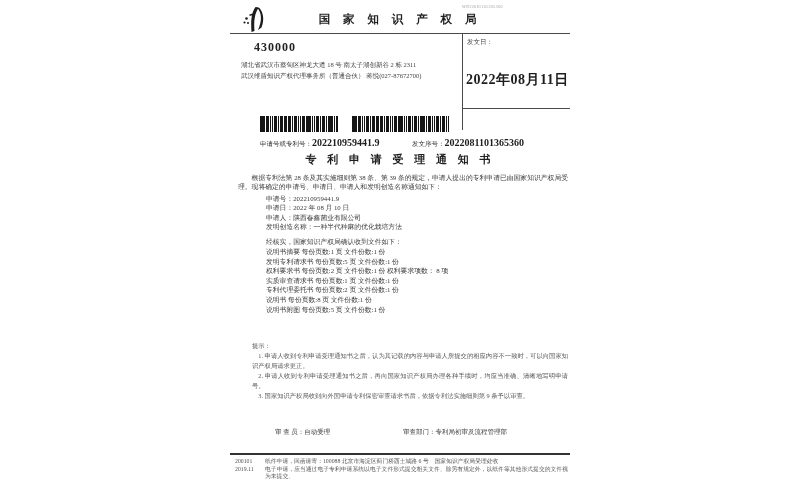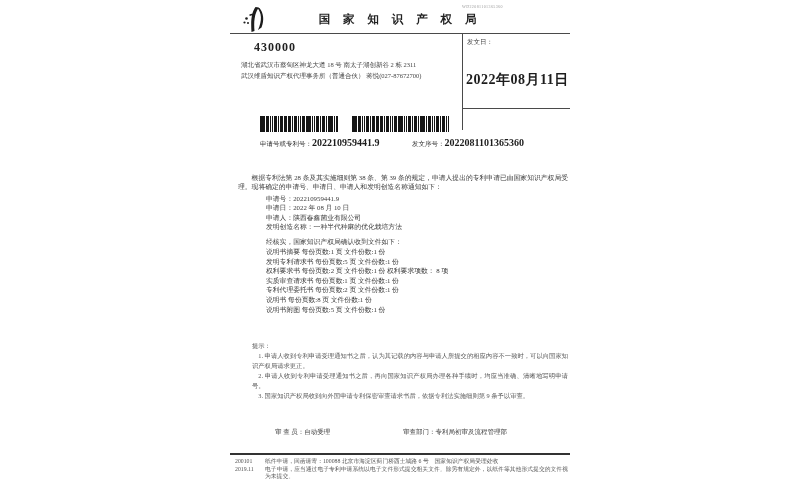--- a/index.html
+++ b/index.html
@@ -91,20 +91,21 @@
   <div class="abs barcode barcode1"></div>
   <div class="abs barcode barcode2"></div>
 
   <div class="abs numline appno">
     <span>申请号或专利号：</span><b>202210959441.9</b>
   </div>
   <div class="abs numline serial">
     <span>发文序号：</span><b>2022081101365360</b>
   </div>
 
+  <div class="abs notice-title">专 利 申 请 受 理 通 知 书</div>
 
   <div class="abs body-text intro">根据专利法第 28 条及其实施细则第 38 条、第 39 条的规定，申请人提出的专利申请已由国家知识产权局受理。现将确定的申请号、申请日、申请人和发明创造名称通知如下：</div>
 
   <div class="abs body-text fields">
     <div>申请号：202210959441.9</div>
     <div>申请日：2022 年 08 月 10 日</div>
     <div>申请人：陕西春鑫菌业有限公司</div>
     <div>发明创造名称：一种半代种麻的优化栽培方法</div>
   </div>
 

